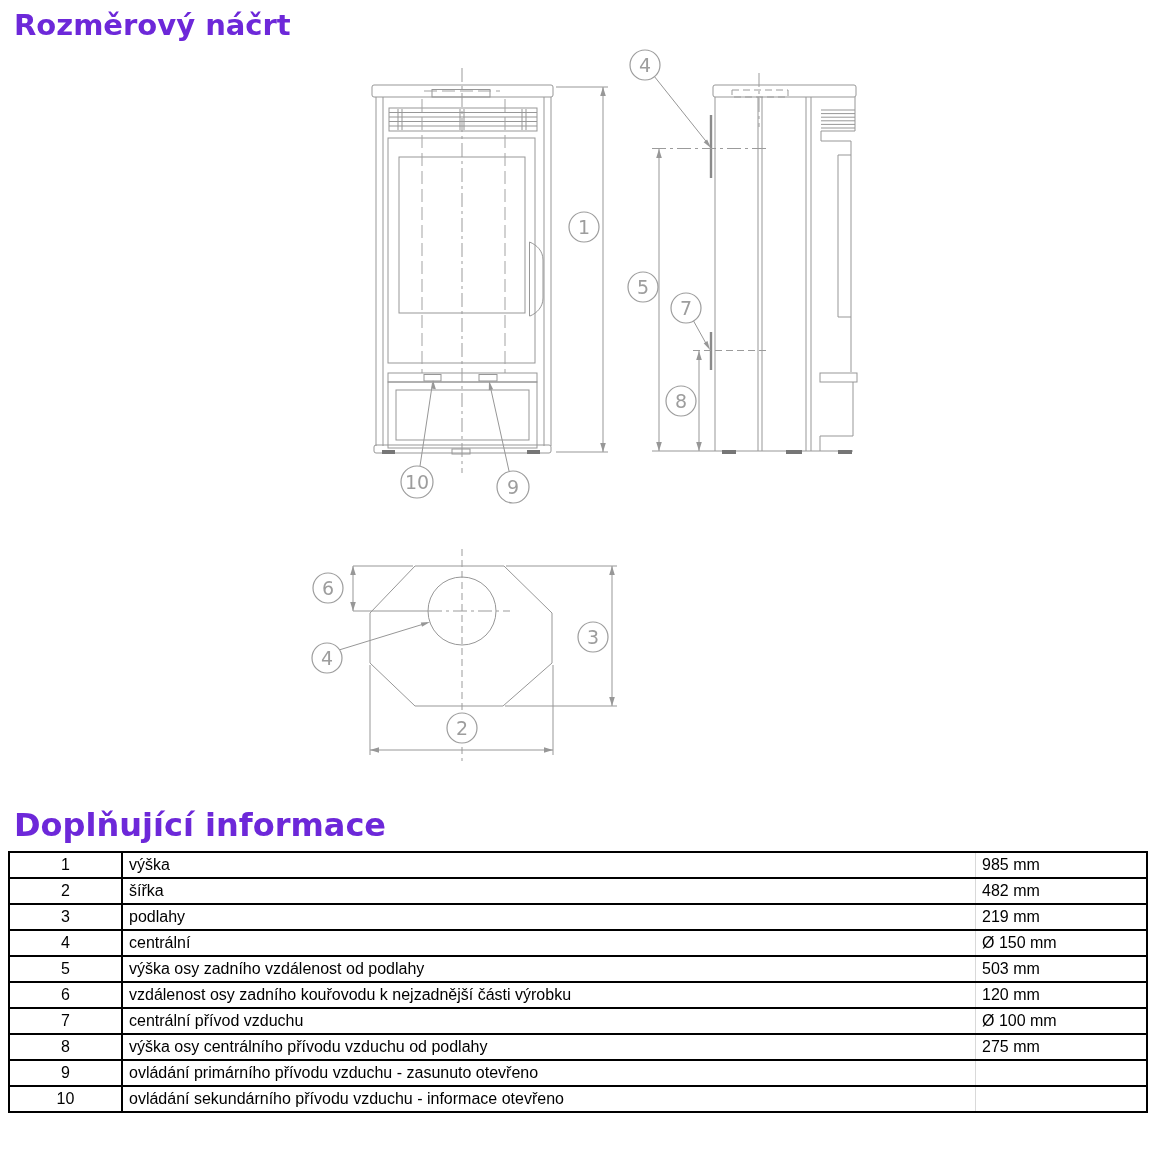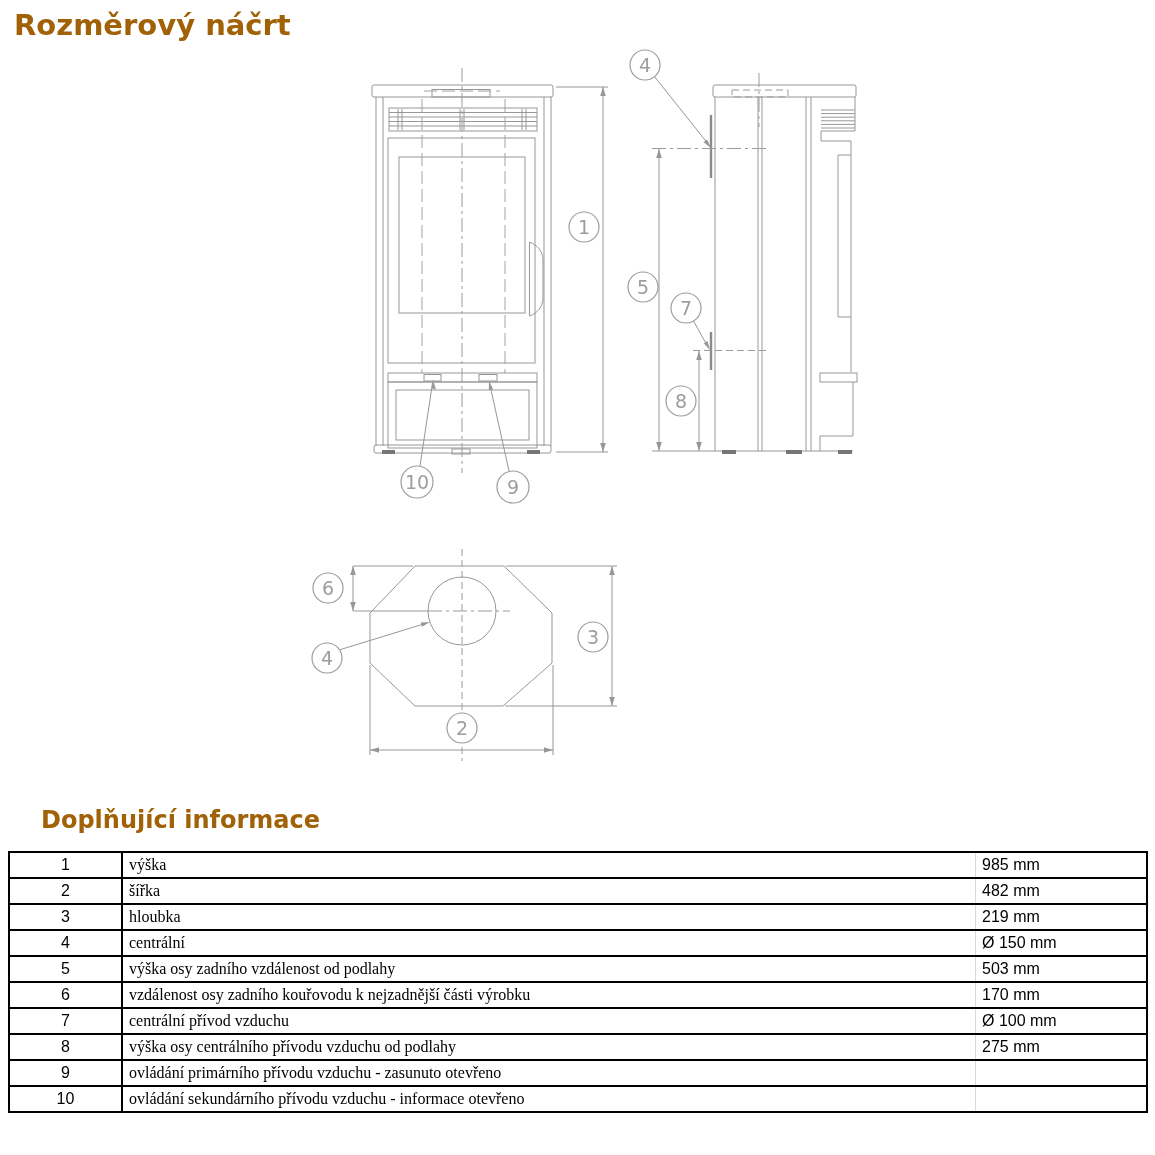--- a/index.html
+++ b/index.html
@@ -1,25 +1,25 @@
 <!DOCTYPE html>
 <html><head>
 <meta charset="utf-8">
 <style>
   html,body { margin:0; padding:0; }
   body {
     width:1155px; height:1155px; background:#ffffff; position:relative;
     font-family:"Liberation Sans", sans-serif; overflow:hidden;
   }
   .title {
-    position:absolute; left:14px; margin:0; color:#a16207;
+    position:absolute; left:14px; margin:0; color:#6d28d9;
     font-family:"DejaVu Sans", sans-serif; font-weight:bold;
   }
   #main-title { top:8px; font-size:29px; }
-  #info-title { top:806px; font-size:24px;margin-left:27px; }
+  #info-title { top:806px; font-size:32px; }
   #drawing-svg { position:absolute; top:0; left:0; }
 
   
   .ln   { stroke:#979797; fill:none; stroke-width:1; }
   .ln2  { stroke:#8a8a8a; fill:none; stroke-width:2.4; }
   .dash { stroke:#9b9b9b; fill:none; stroke-width:1; stroke-dasharray:7 4; }
   .cdash{ stroke:#9b9b9b; fill:none; stroke-width:1; stroke-dasharray:14 4 3 4; }
   .hdash{ stroke:#a3a3a3; fill:none; stroke-width:1; stroke-dasharray:13 5; }
   .arr  { fill:#979797; stroke:none; }
   .foot { fill:#767676; stroke:none; }
@@ -31,21 +31,21 @@
 
   
   #info-table {
     position:absolute; top:851px; left:8px; width:1140px;
     border-collapse:collapse; table-layout:fixed;
     font-size:16px; color:#000;
   }
   #info-table, #info-table td { border:2px solid #000; }
   #info-table td { height:24px; padding:0 6px; overflow:hidden; white-space:nowrap; }
   td.c-num  { width:99px;  text-align:center; }
-  td.c-desc { border-right:1px solid #d9d9d9 !important;font-family:Liberation Serif, serif; }
+  td.c-desc { border-right:1px solid #d9d9d9 !important; }
   td.c-val  { width:158px; text-align:left; border-left:1px solid #d9d9d9 !important; }
 </style>
 </head>
 <body>
 
 <h1 id="main-title" class="title">Rozměrový náčrt</h1>
 
 <svg id="drawing-svg" width="1155" height="800" viewBox="0 0 1155 800">
 
   <g>
@@ -273,40 +273,40 @@
   </tr>
 
   <tr>
     <td class="c-num">2</td>
     <td class="c-desc">šířka</td>
     <td class="c-val">482 mm</td>
   </tr>
 
   <tr>
     <td class="c-num">3</td>
-    <td class="c-desc">hloubka</td>
+    <td class="c-desc">podlahy</td>
     <td class="c-val">219 mm</td>
   </tr>
 
   <tr>
     <td class="c-num">4</td>
     <td class="c-desc">centrální</td>
     <td class="c-val">Ø 150 mm</td>
   </tr>
 
   <tr>
     <td class="c-num">5</td>
     <td class="c-desc">výška osy zadního vzdálenost od podlahy</td>
     <td class="c-val">503 mm</td>
   </tr>
 
   <tr>
     <td class="c-num">6</td>
     <td class="c-desc">vzdálenost osy zadního kouřovodu k nejzadnější části výrobku</td>
-    <td class="c-val">170 mm</td>
+    <td class="c-val">120 mm</td>
   </tr>
 
   <tr>
     <td class="c-num">7</td>
     <td class="c-desc">centrální přívod vzduchu</td>
     <td class="c-val">Ø 100 mm</td>
   </tr>
 
   <tr>
     <td class="c-num">8</td>

